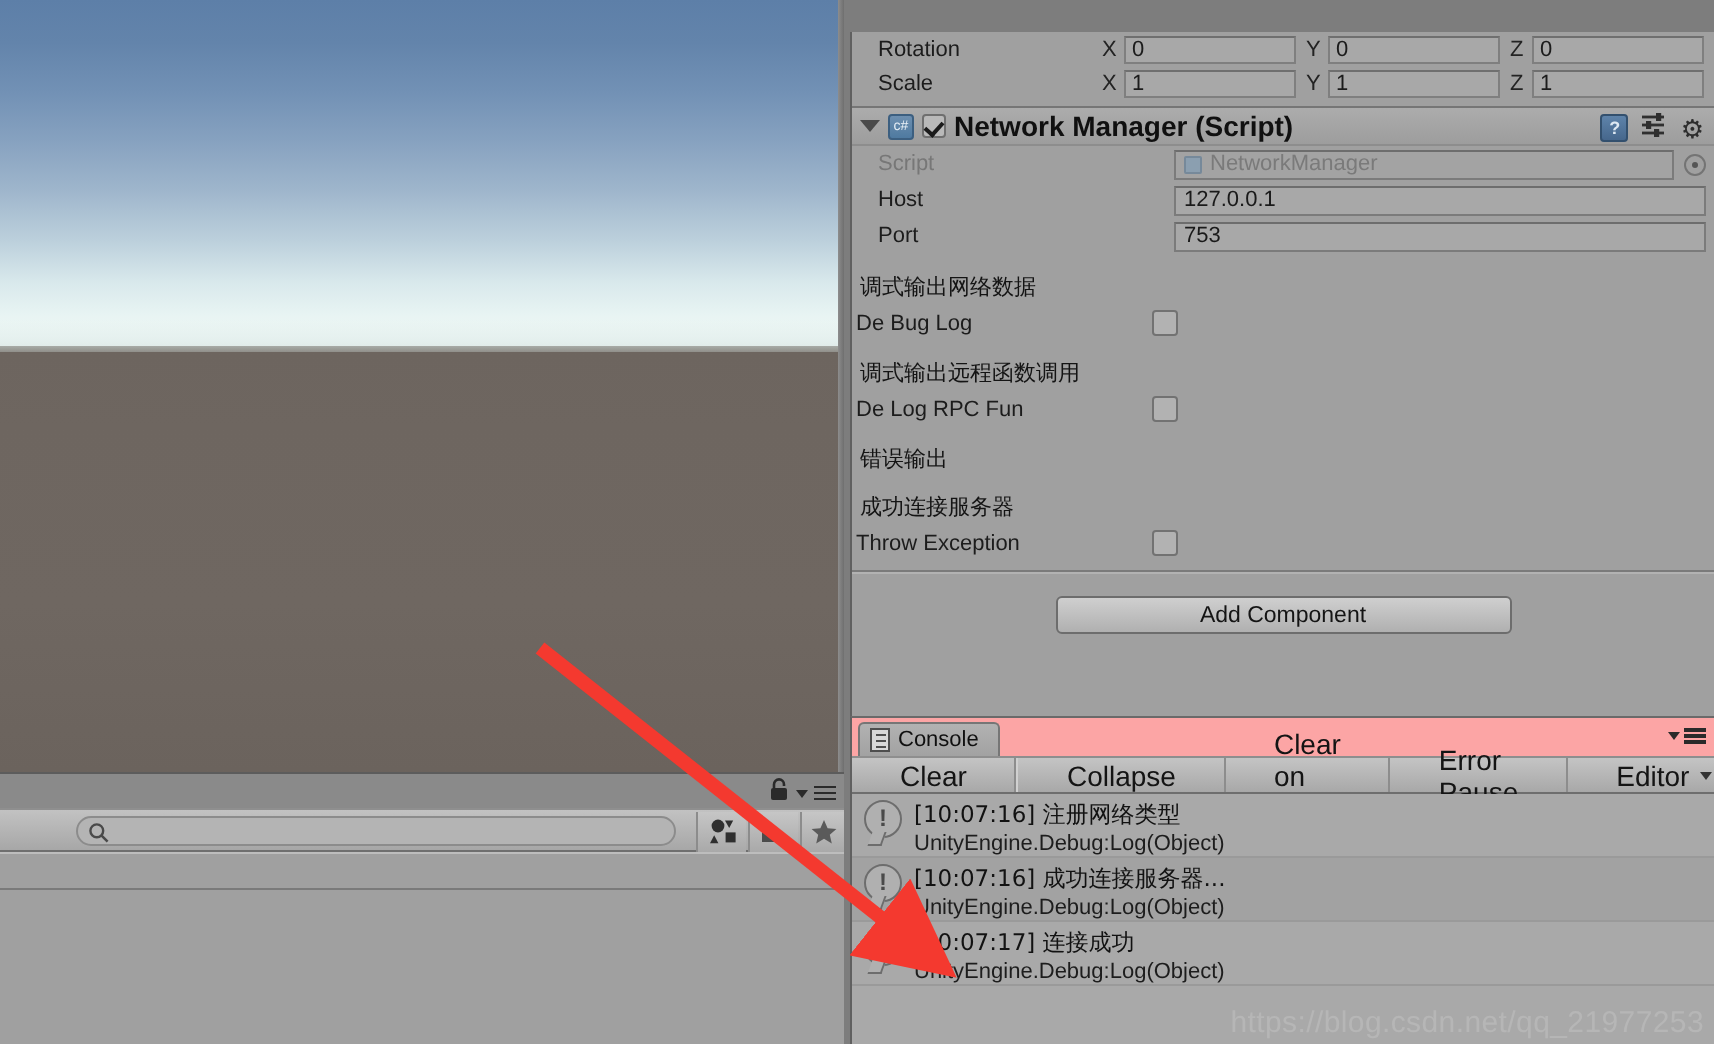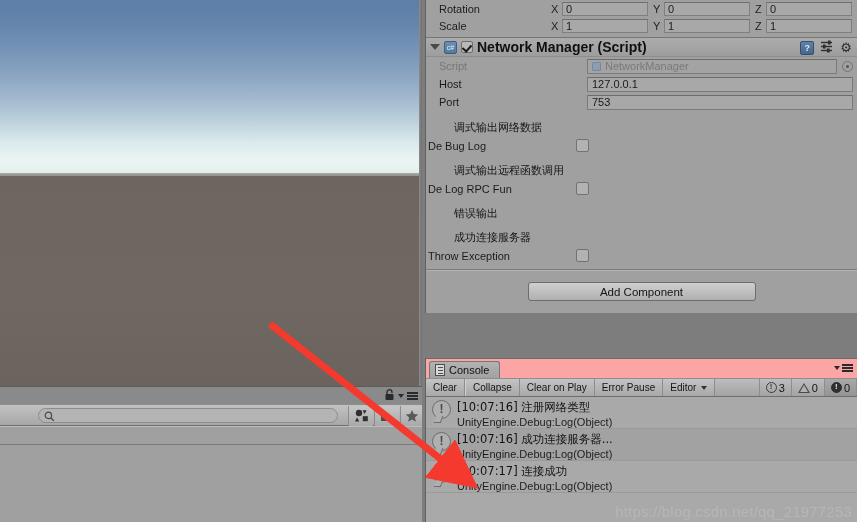--- a/index.html
+++ b/index.html
@@ -99,21 +99,21 @@
     background: #a0a0a0;
     border-top: 1px solid #bdbdbd;
   }
   #project-body-split {
     position: absolute; left: 0; top: 17px; width: 422px; height: 1px;
     background: #7a7a7a;
   }
 
   
   #inspector {
-    position: absolute; left: 425px; top: 0; width: 432px; height: 313px;
+    position: absolute; left: 425px; top: 16px; width: 432px; height: 355px;
     background: #a0a0a0;
     border-left: 1px solid #606060;
   }
   .transform-row {
     position: relative; height: 17px;
     display: flex; align-items: center;
     padding-left: 13px;
   }
   .tr-label { width: 150px; font-size: 11px; color: #1c1c1c; }
   .axis-group { display: flex; align-items: center; gap: 3px; margin-right: 5px; }
@@ -202,21 +202,21 @@
   .obj-dot {
     width: 11px; height: 11px; margin-left: 5px; border-radius: 50%;
     border: 1px solid #747474; position: relative; background: #a0a0a0;
   }
   .obj-dot::after {
     content: ""; position: absolute; left: 3px; top: 3px;
     width: 3px; height: 3px; border-radius: 50%; background: #555;
   }
 
   .cn-label {
-    padding-left: 28px; font-size: 11px; color: #141414;
+    padding-left: 4px; font-size: 11px; color: #141414;
     height: 17px; line-height: 17px;
     font-family: "DejaVu Sans", "Liberation Sans", sans-serif;
   }
   .bool-row {
     display: flex; align-items: center; height: 19px; padding-left: 2px;
   }
   .bool-label { width: 148px; font-size: 11px; color: #1c1c1c; }
   .bool-box {
     width: 13px; height: 13px;
     background: #b2b2b2;
@@ -274,21 +274,21 @@
     display: flex; align-items: center; gap: 2px;
   }
   #console-toolbar {
     position: relative; height: 19px;
     background: linear-gradient(to bottom, #bfbfbf, #a4a4a4);
     border-top: 1px solid #8e8e8e; border-bottom: 1px solid #6e6e6e;
     display: flex; align-items: stretch;
   }
   .cbtn {
     display: flex; align-items: center; justify-content: center;
-    padding: 0 7px; font-size: 10px; color: #141414;
+    padding: 0 24px; font-size: 14px; color: #141414;
     border-right: 1px solid #8d8d8d;
     background: linear-gradient(to bottom, #c4c4c4, #a8a8a8);
   }
   .cbtn.sep { border-left: 1px solid #d0d0d0; }
   .cbtn .dd-caret {
     width: 0; height: 0; margin-left: 5px;
     border-left: 3px solid transparent; border-right: 3px solid transparent;
     border-top: 4px solid #333;
   }
   #console-toolbar-spacer {

